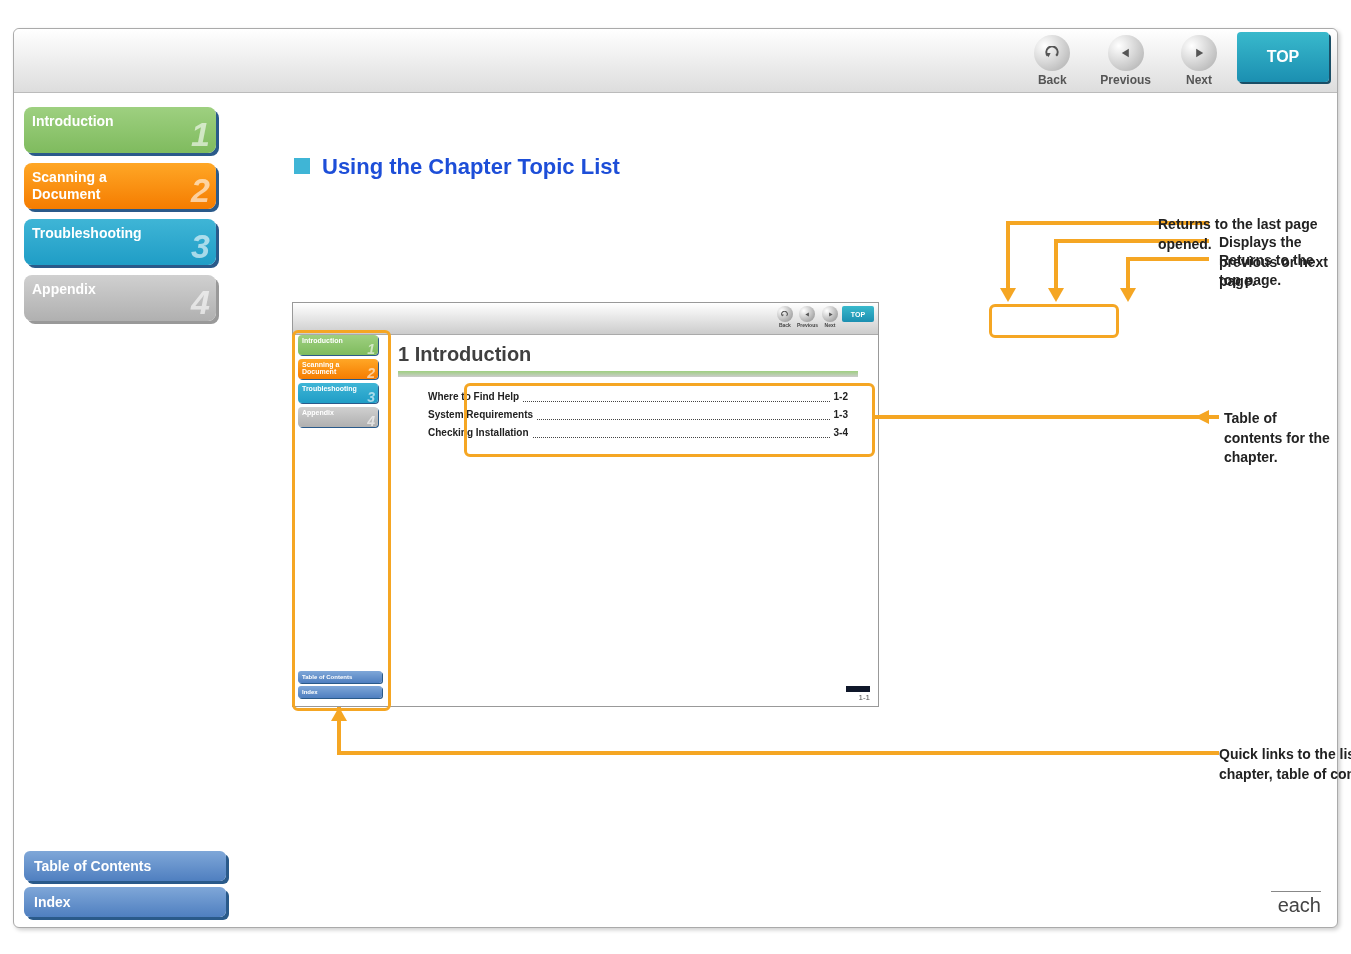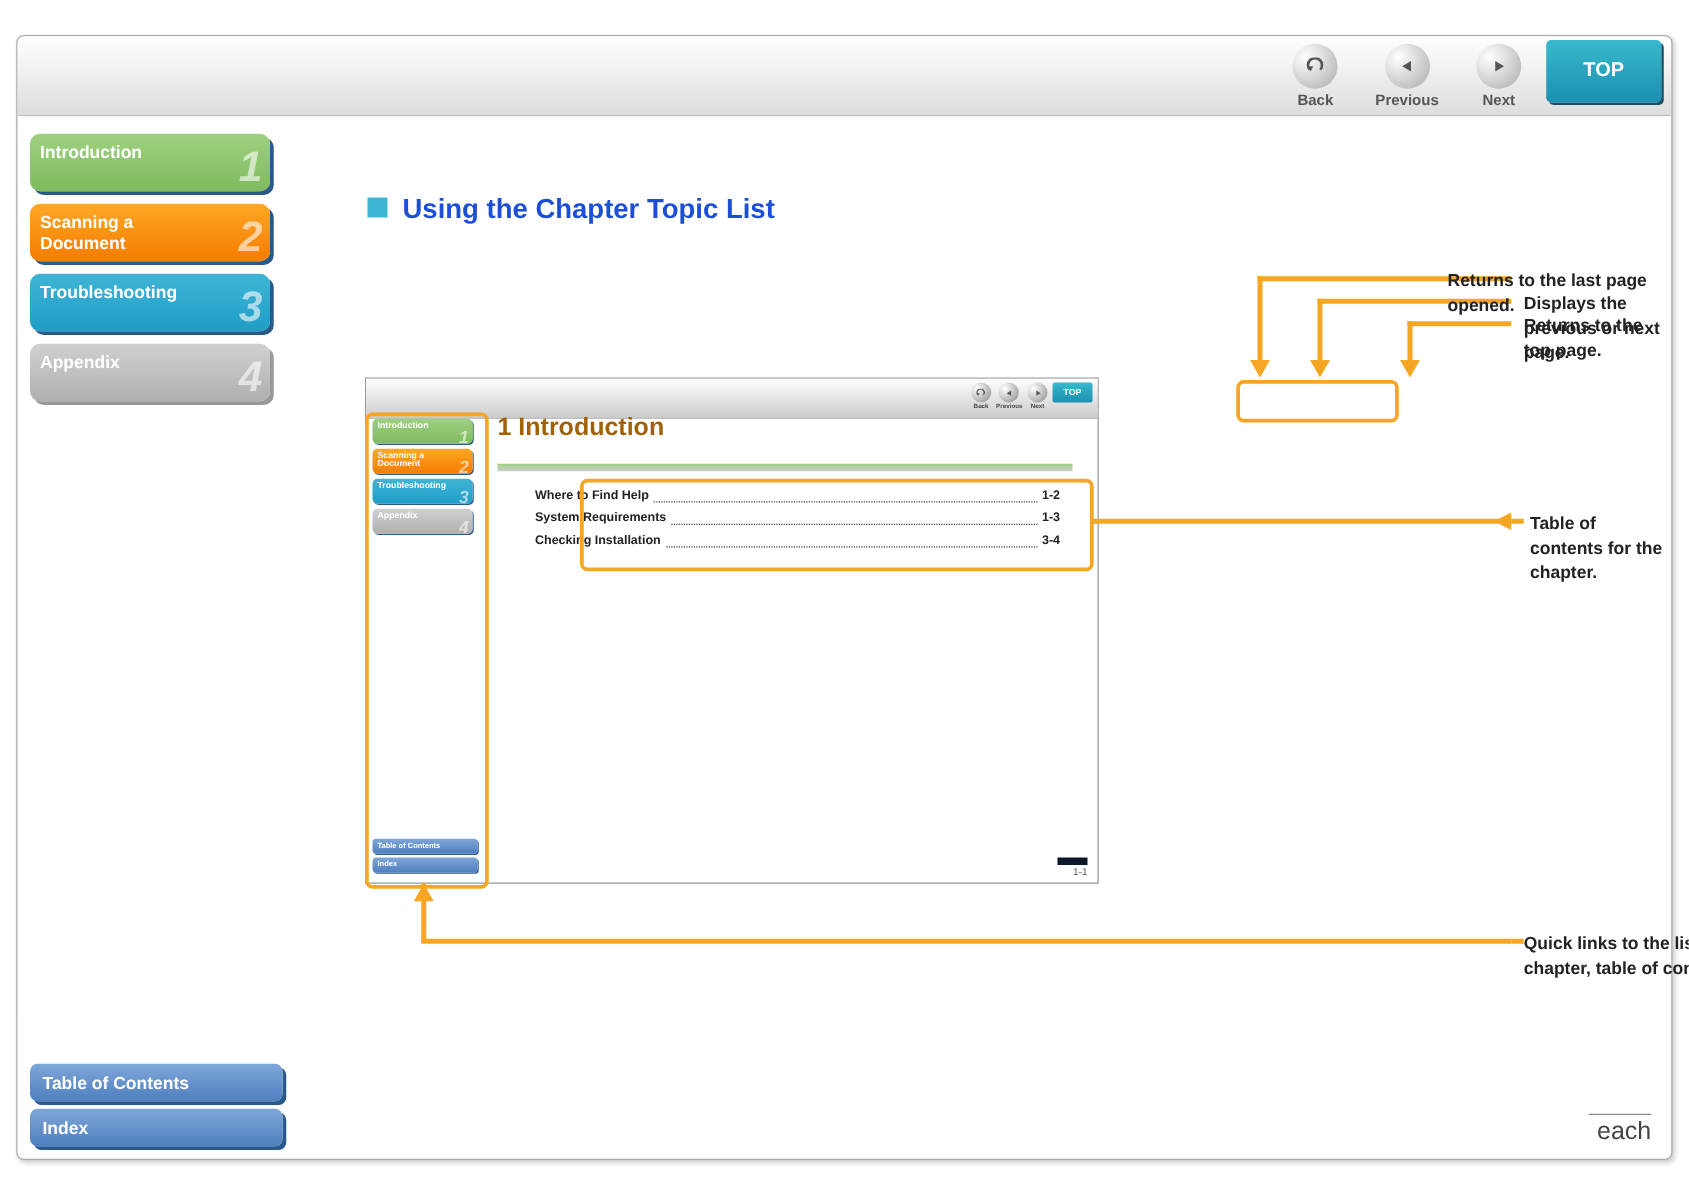--- a/index.html
+++ b/index.html
@@ -41,21 +41,21 @@
   .mini-circle { width:16px; height:16px; border-radius:50%; background:radial-gradient(circle at 30% 30%,#fff,#888); display:flex; align-items:center; justify-content:center; }
   .mini-lbl { font-size:5px; color:#444; font-weight:bold; }
   .mini-top { width:32px; height:16px; background:linear-gradient(#39b9cc,#1b8fb1); color:#fff; font-size:7px; font-weight:bold; display:flex; align-items:center; justify-content:center; border-radius:2px; }
 
   .mini-sidebar { position:absolute; left:5px; top:32px; width:85px; }
   .mini-sb { position:relative; width:80px; height:20px; border-radius:4px; color:#fff; font-size:7px; font-weight:bold; padding:2px 4px; box-sizing:border-box; margin-bottom:4px; box-shadow:1px 1px 0 #2a5a8a; line-height:1; }
   .mini-sb .mn { position:absolute; right:3px; bottom:-1px; font-size:14px; font-style:italic; color:rgba(255,255,255,0.6); font-weight:bold; }
   .mini-bottom { position:absolute; left:5px; bottom:8px; width:85px; }
   .mini-bb { width:80px; height:12px; background:linear-gradient(#7fa7d8,#4f7fc0); border-radius:3px; color:#fff; font-size:6px; font-weight:bold; padding-left:4px; display:flex; align-items:center; margin-top:3px; box-shadow:1px 1px 0 #2a5a8a; }
 
-  .mini-title { position:absolute; left:105px; top:28px; font-size:20px; font-weight:bold; color:#a16207; }
+  .mini-title { position:absolute; left:105px; top:40px; font-size:20px; font-weight:bold; color:#404040; }
   .mini-under { position:absolute; left:105px; top:68px; width:460px; height:6px; background:linear-gradient(#9ed080,#ccc); }
 
   .mini-toc { position:absolute; left:135px; top:85px; width:420px; }
   .toc-row { display:flex; font-size:10px; font-weight:bold; color:#222; line-height:1.8; }
   .toc-label { flex:0 0 auto; }
   .toc-dots { flex:1 1 auto; border-bottom:1px dotted #444; margin:0 4px 4px 4px; }
   .toc-pg { flex:0 0 auto; }
 
   .mini-pgnum { position:absolute; right:8px; bottom:4px; font-size:8px; color:#555; border-top:6px solid #0f172a; padding-top:1px; width:24px; text-align:right; }
 

